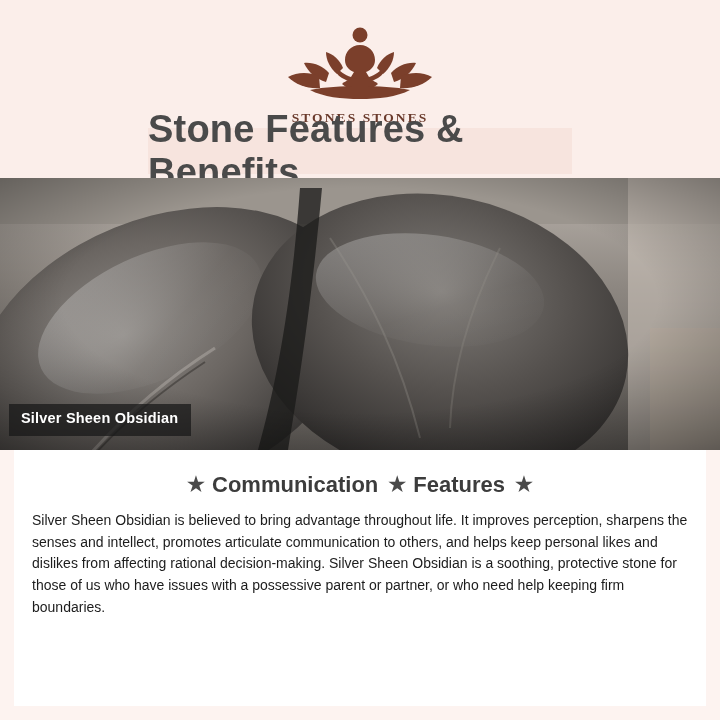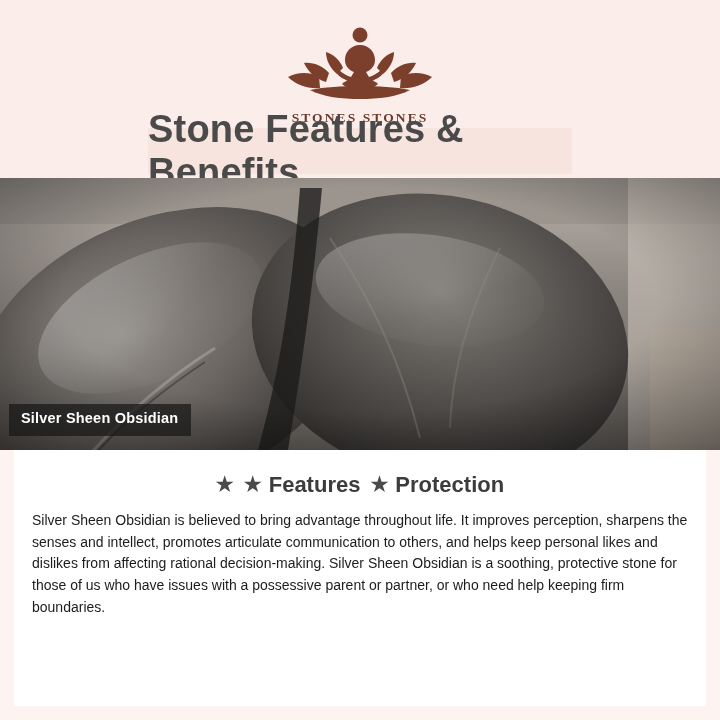--- a/index.html
+++ b/index.html
@@ -206,27 +206,27 @@
       <rect x="0" y="0" width="720" height="272" fill="url(#vign)"></rect>
     </svg>
 
     <div class="caption">Silver Sheen Obsidian</div>
   </div>
 
   <div class="content">
     <div class="keywords">
       <span class="kw">
         <span class="star">★</span>
+        <span>Communication</span>
       </span>
       <span class="kw">
         <span class="star">★</span>
         <span>Features</span>
       </span>
       <span class="kw">
         <span class="star">★</span>
-        <span>Protection</span>
       </span>
     </div>
 
     <p class="desc">Silver Sheen Obsidian is believed to bring advantage throughout life. It improves perception, sharpens the senses and intellect, promotes articulate communication to others, and helps keep personal likes and dislikes from affecting rational decision-making. Silver Sheen Obsidian is a soothing, protective stone for those of us who have issues with a possessive parent or partner, or who need help keeping firm boundaries.</p>
   </div>
 
 </div>
 
 </body></html>

